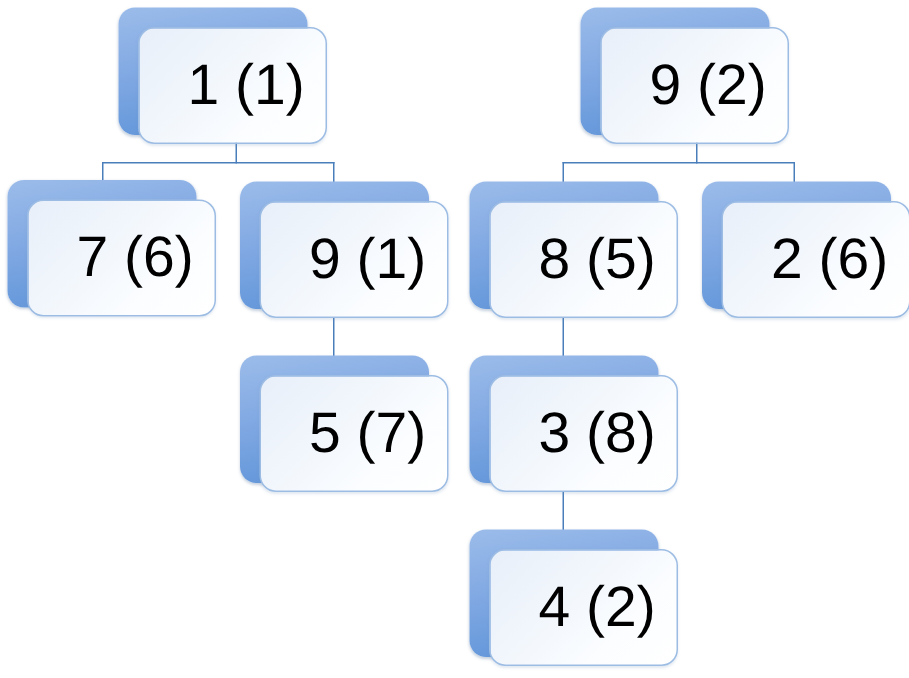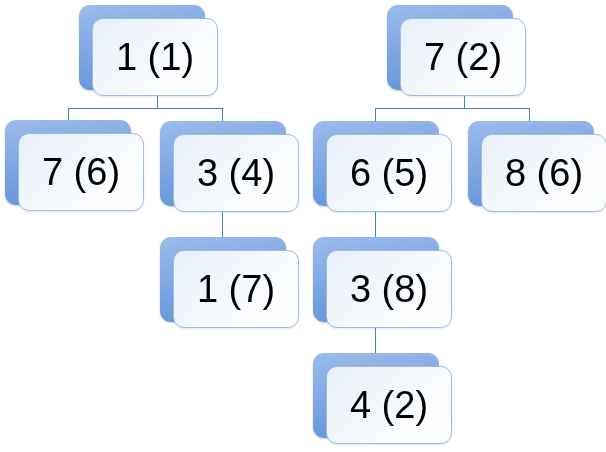--- a/index.html
+++ b/index.html
@@ -43,22 +43,23 @@
     left: 13px;
     top: 13px;
     width: 126px;
     height: 78px;
     border-radius: 11px;
     border: 1px solid #9CBCE3;
     background: linear-gradient(135deg, #E8EFF9 0%, #F1F6FC 38%, #FBFDFF 70%, #FFFFFF 100%);
     box-sizing: border-box;
     display: flex;
     align-items: center;
-    justify-content: center;
+    justify-content: flex-start;
     box-shadow: 0 1px 2px rgba(120,150,185,0.22);
+    padding-left: 32px;
   }
   .node .label {
     font-size: 38px;
     line-height: 1;
     color: #000000;
     letter-spacing: 0px;
     white-space: nowrap;
     font-family: "Liberation Sans", sans-serif;
   }
 </style>
@@ -86,56 +87,56 @@
   <div class="node" style="left:79px; top:5px;">
     <div class="plate"></div>
     <div class="card">
       <span class="label">1 (1)</span>
     </div>
   </div>
 
   <div class="node" style="left:387px; top:5px;">
     <div class="plate"></div>
     <div class="card">
-      <span class="label">7 (2)</span>
+      <span class="label">9 (2)</span>
     </div>
   </div>
 
   <div class="node" style="left:5px; top:120px;">
     <div class="plate"></div>
     <div class="card">
       <span class="label">7 (6)</span>
     </div>
   </div>
 
   <div class="node" style="left:160px; top:121px;">
     <div class="plate"></div>
     <div class="card">
-      <span class="label">3 (4)</span>
+      <span class="label">9 (1)</span>
     </div>
   </div>
 
   <div class="node" style="left:313px; top:121px;">
     <div class="plate"></div>
     <div class="card">
-      <span class="label">6 (5)</span>
+      <span class="label">8 (5)</span>
     </div>
   </div>
 
   <div class="node" style="left:468px; top:121px;">
     <div class="plate"></div>
     <div class="card">
-      <span class="label">8 (6)</span>
+      <span class="label">2 (6)</span>
     </div>
   </div>
 
   <div class="node" style="left:160px; top:237px;">
     <div class="plate"></div>
     <div class="card">
-      <span class="label">1 (7)</span>
+      <span class="label">5 (7)</span>
     </div>
   </div>
 
   <div class="node" style="left:313px; top:237px;">
     <div class="plate"></div>
     <div class="card">
       <span class="label">3 (8)</span>
     </div>
   </div>
 

